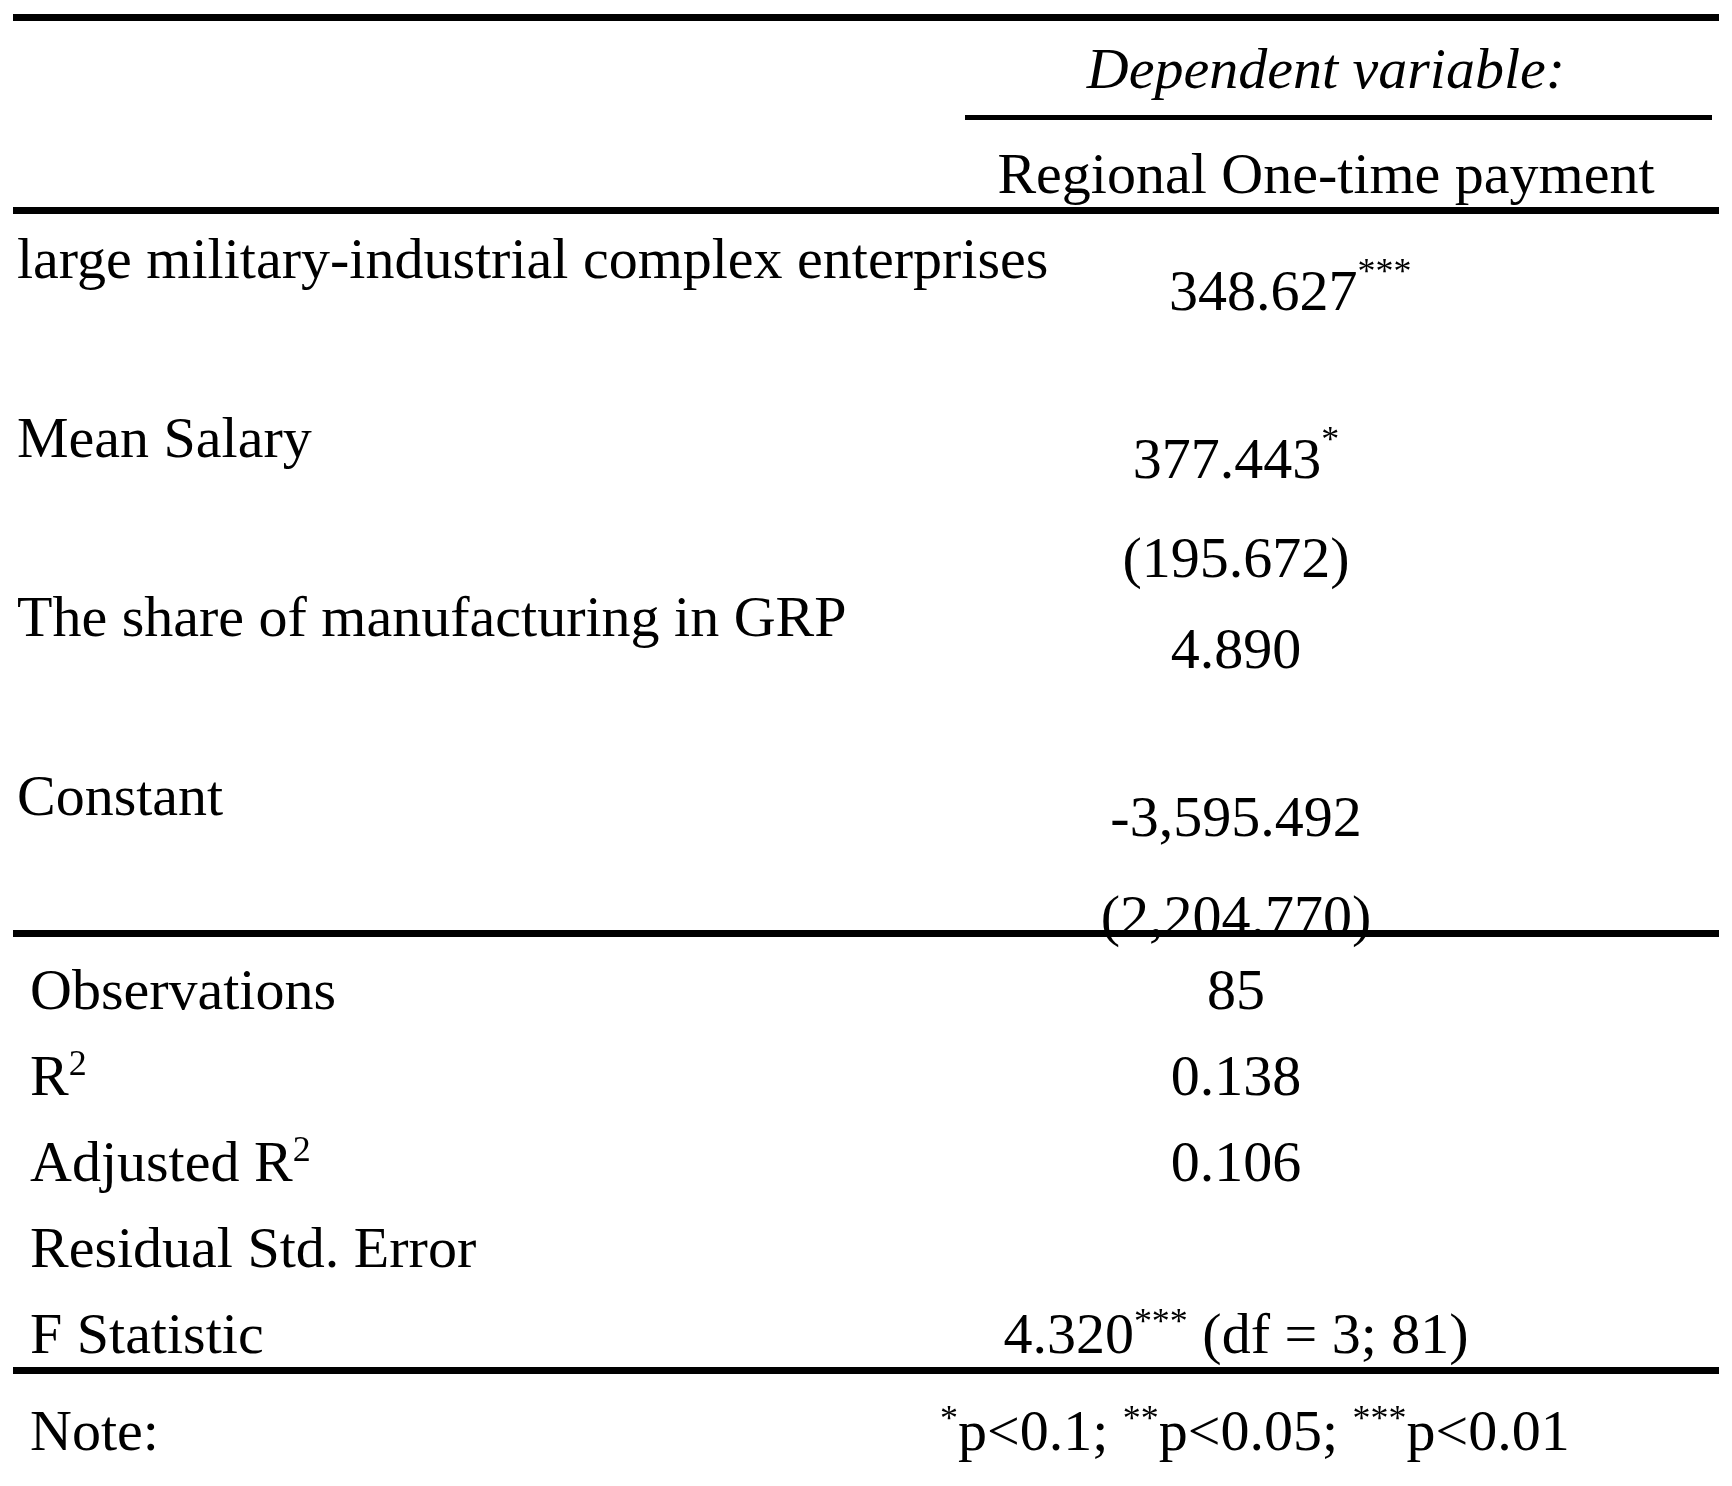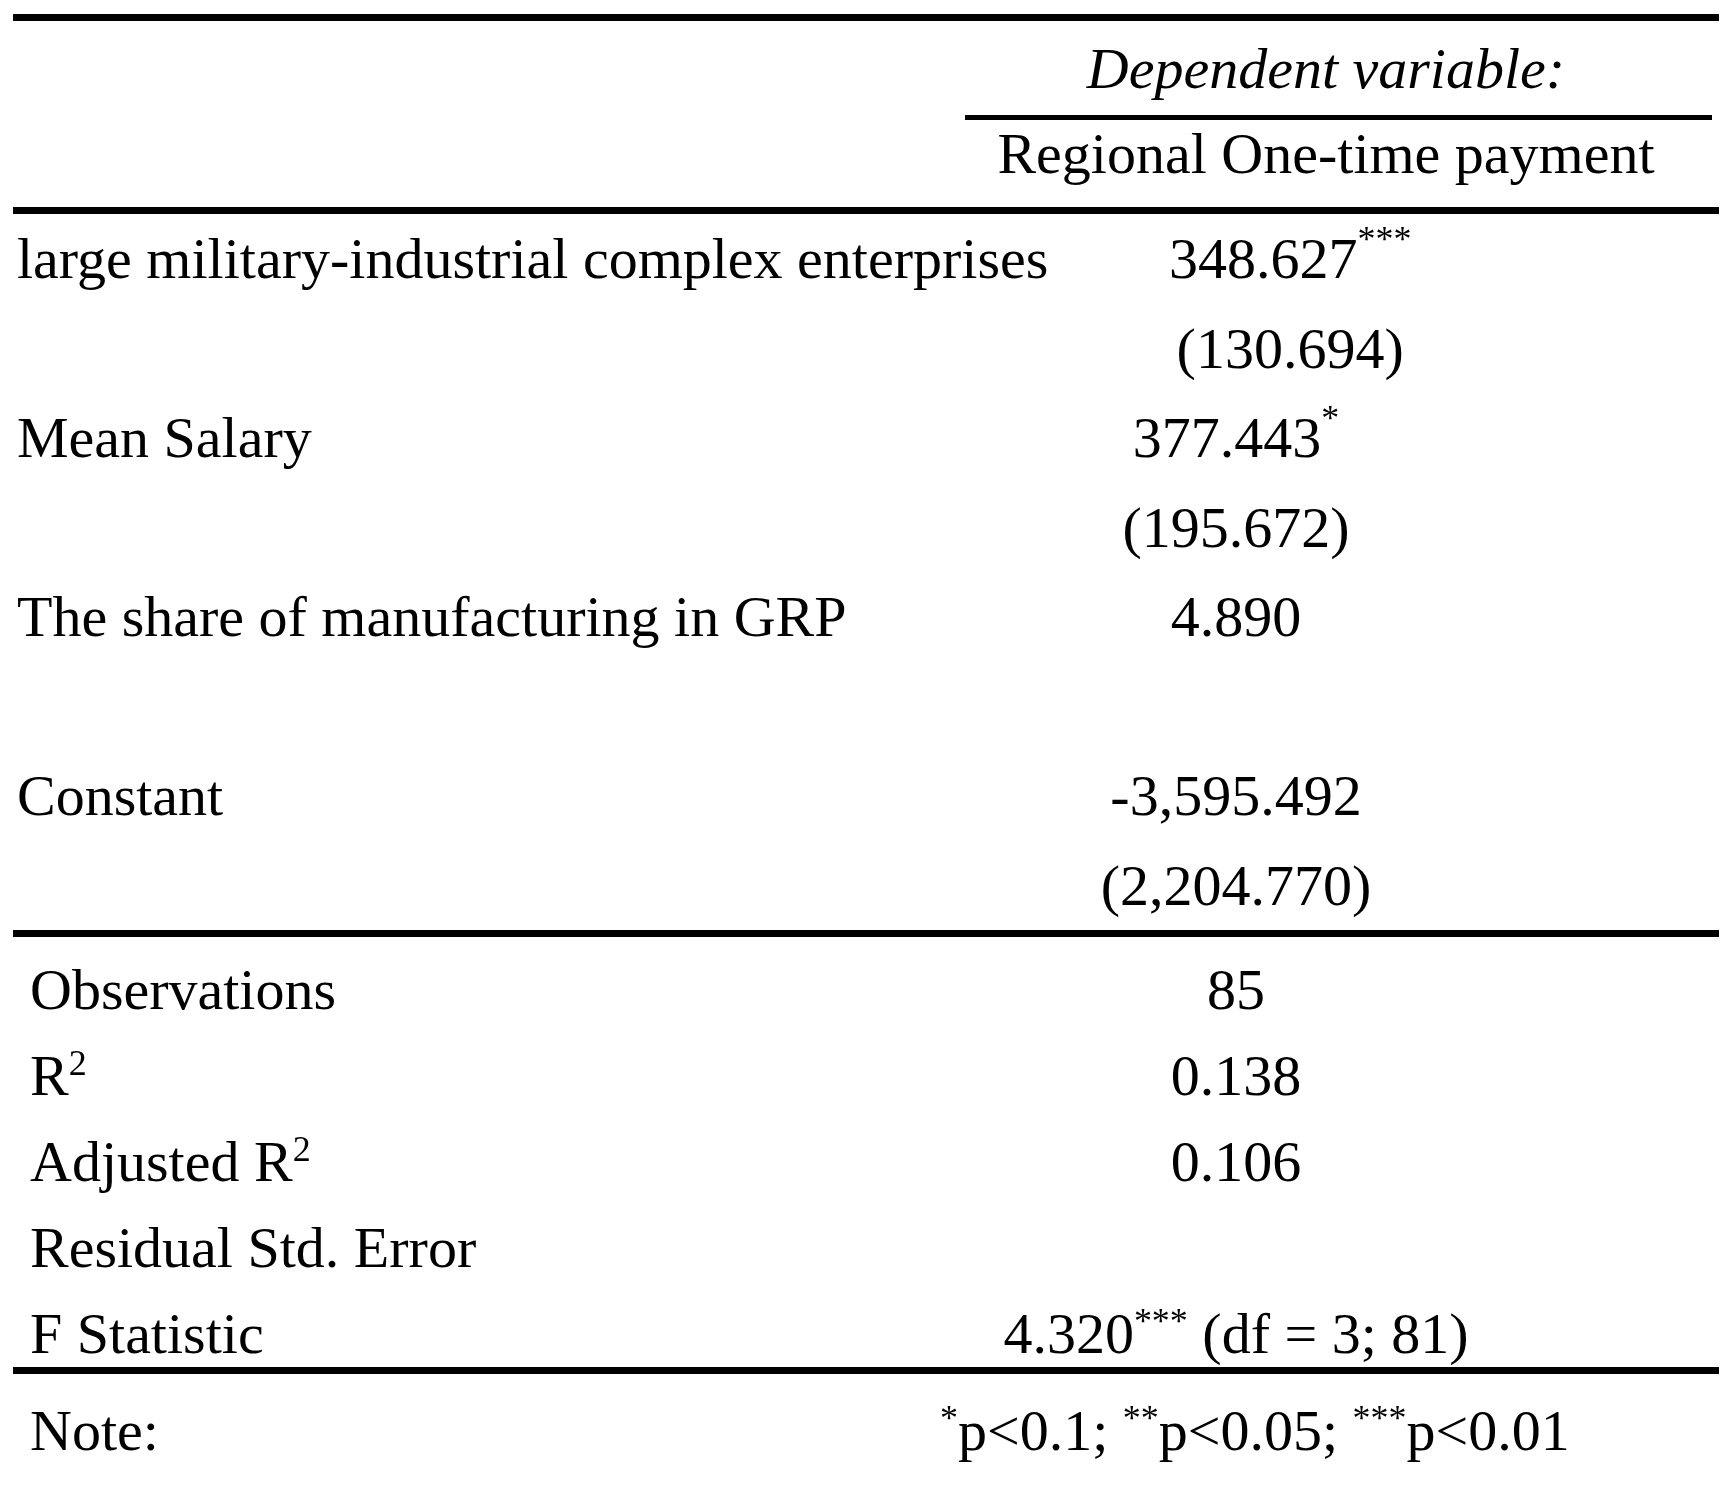--- a/index.html
+++ b/index.html
@@ -14,31 +14,32 @@
     overflow: hidden;
   }
   .rule { height: 7px; background: #000000; margin: 0 13px; }
   .rule-top { margin-top: 14px; }
   .subrule { height: 5px; background: #000000; margin-left: 965px; width: 747px; }
   .row { display: flex; padding: 0 20px 0 30px; box-sizing: border-box; }
   .lbl { flex: 1; white-space: nowrap; }
   .val { width: 772px; text-align: center; }
   .header1 { height: 94px; align-items: center; justify-content: flex-end; }
   .header1 .val { font-style: italic; }
-  .header2 { height: 87px; align-items: flex-start; }
+  .header2 { height: 87px; align-items: flex-end; }
   .coef-row { height: 179px; padding-left: 17px; }
   .coef-row .lbl { line-height: 89px; }
   .vals { width: 772px; display: flex; flex-direction: column; }
   .est, .se {
     height: 89px;
     display: flex;
     align-items: center;
     justify-content: center;
     padding-right: 180px;
     box-sizing: border-box;
+    margin-top: 32px;
   }
   .se { height: 90px; }
   .stat-row { height: 86px; align-items: flex-end; }
   .stat-row .val { padding-right: 180px; box-sizing: border-box; }
   .note-row { height: 112px; align-items: center; }
   .note-row .lbl { }
   .note-row .val { text-align: left; }
   sup {
     font-size: 62%;
     line-height: 0;
@@ -68,21 +69,20 @@
 
   <div class="rule"></div>
 
   <div class="row coef-row">
     <div class="lbl">large military-industrial complex enterprises</div>
     <div class="vals">
       <div class="est">
           <span>348.627</span>
           <sup>***</sup>
         </div>
-      <div class="se">(130.694)</div>
     </div>
   </div>
 
   <div class="row coef-row">
     <div class="lbl">Mean Salary</div>
     <div class="vals">
       <div class="est">
           <span>377.443</span>
           <sup>*</sup>
         </div>

